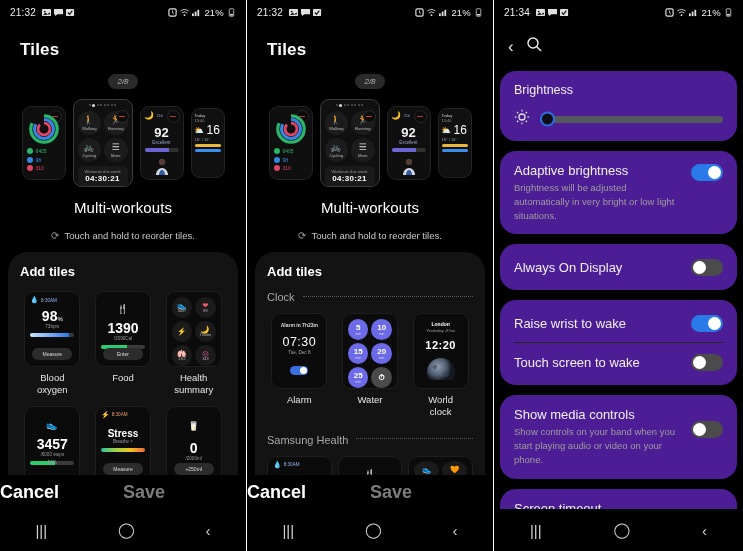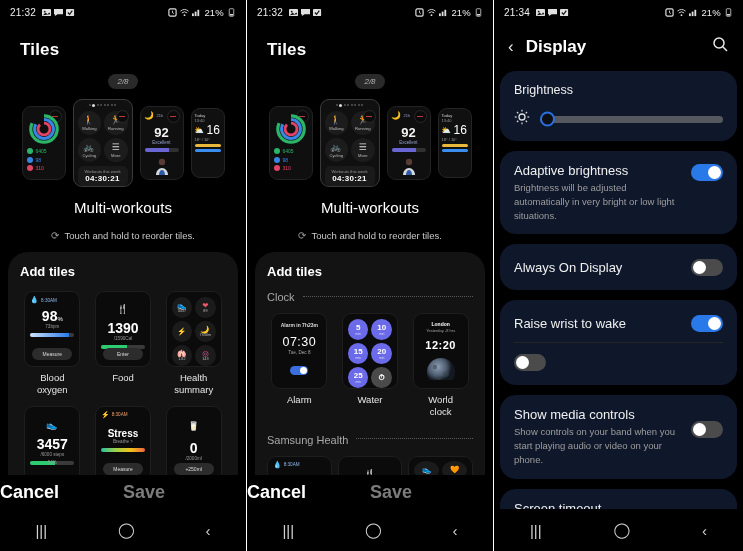--- a/index.html
+++ b/index.html
@@ -213,21 +213,21 @@
   
   .set-header {
     display: flex; align-items: center; gap: 12px;
     padding: 12px 14px 14px;
   }
   .set-back { color: #e9e9e9; font-size: 17px; line-height: 1; }
   .set-title { color: #fff; font-size: 17px; font-weight: bold; flex: 1; }
   .set-search { color: #e9e9e9; }
 
   .card {
-    background: #0f172a; border-radius: 16px;
+    background: #4c1d95; border-radius: 16px;
     margin: 0 6px 10px; padding: 12px 14px;
   }
   .card.tight { padding: 14px; }
   .row { display: flex; align-items: flex-start; gap: 10px; }
   .row-main { flex: 1; }
   .lbl { color: #f0f0f0; font-size: 12.5px; }
   .lbl.big { font-size: 13px; }
   .desc { color: #9d9d9d; font-size: 9.5px; line-height: 1.45; margin-top: 3px; }
   .desc.blue { color: #5b8dd9; font-size: 10px; }
   .sect-label { color: #9a9a9a; font-size: 9px; padding: 2px 20px 6px; }
@@ -877,21 +877,20 @@
         <span class="sb-batt">21%</span>
         <svg class="sb-ic" viewBox="0 0 8 12">
             <rect x="1" y="1" width="6" height="10" rx="1" fill="none" stroke="#e0e0e0" stroke-width="1"></rect>
             <rect x="2" y="8" width="4" height="2" fill="#e0e0e0"></rect>
           </svg>
       </div>
     </div>
 
     <div class="set-header">
       <span class="set-back">‹</span>
-      <span class="set-title">Display</span>
       <span class="set-search">
         <svg width="17" height="17" viewBox="0 0 17 17">
             <circle cx="7" cy="7" r="5" fill="none" stroke="#e9e9e9" stroke-width="1.5"></circle>
             <line x1="10.8" y1="10.8" x2="15" y2="15" stroke="#e9e9e9" stroke-width="1.5"></line>
           </svg>
       </span>
     </div>
 
     <div class="card">
       <div class="lbl">Brightness</div>
@@ -945,20 +944,23 @@
       <div class="row" style="align-items:center">
         <div class="row-main">
           <div class="lbl big">Raise wrist to wake</div>
         </div>
         <span class="toggle on">
             <i></i>
           </span>
       </div>
       <div class="divider"></div>
       <div class="row" style="align-items:center">
+        <div class="row-main">
+          <div class="lbl big">Touch screen to wake</div>
+        </div>
         <span class="toggle off">
             <i></i>
           </span>
       </div>
     </div>
 
     <div class="card">
       <div class="row">
         <div class="row-main">
           <div class="lbl big">Show media controls</div>

